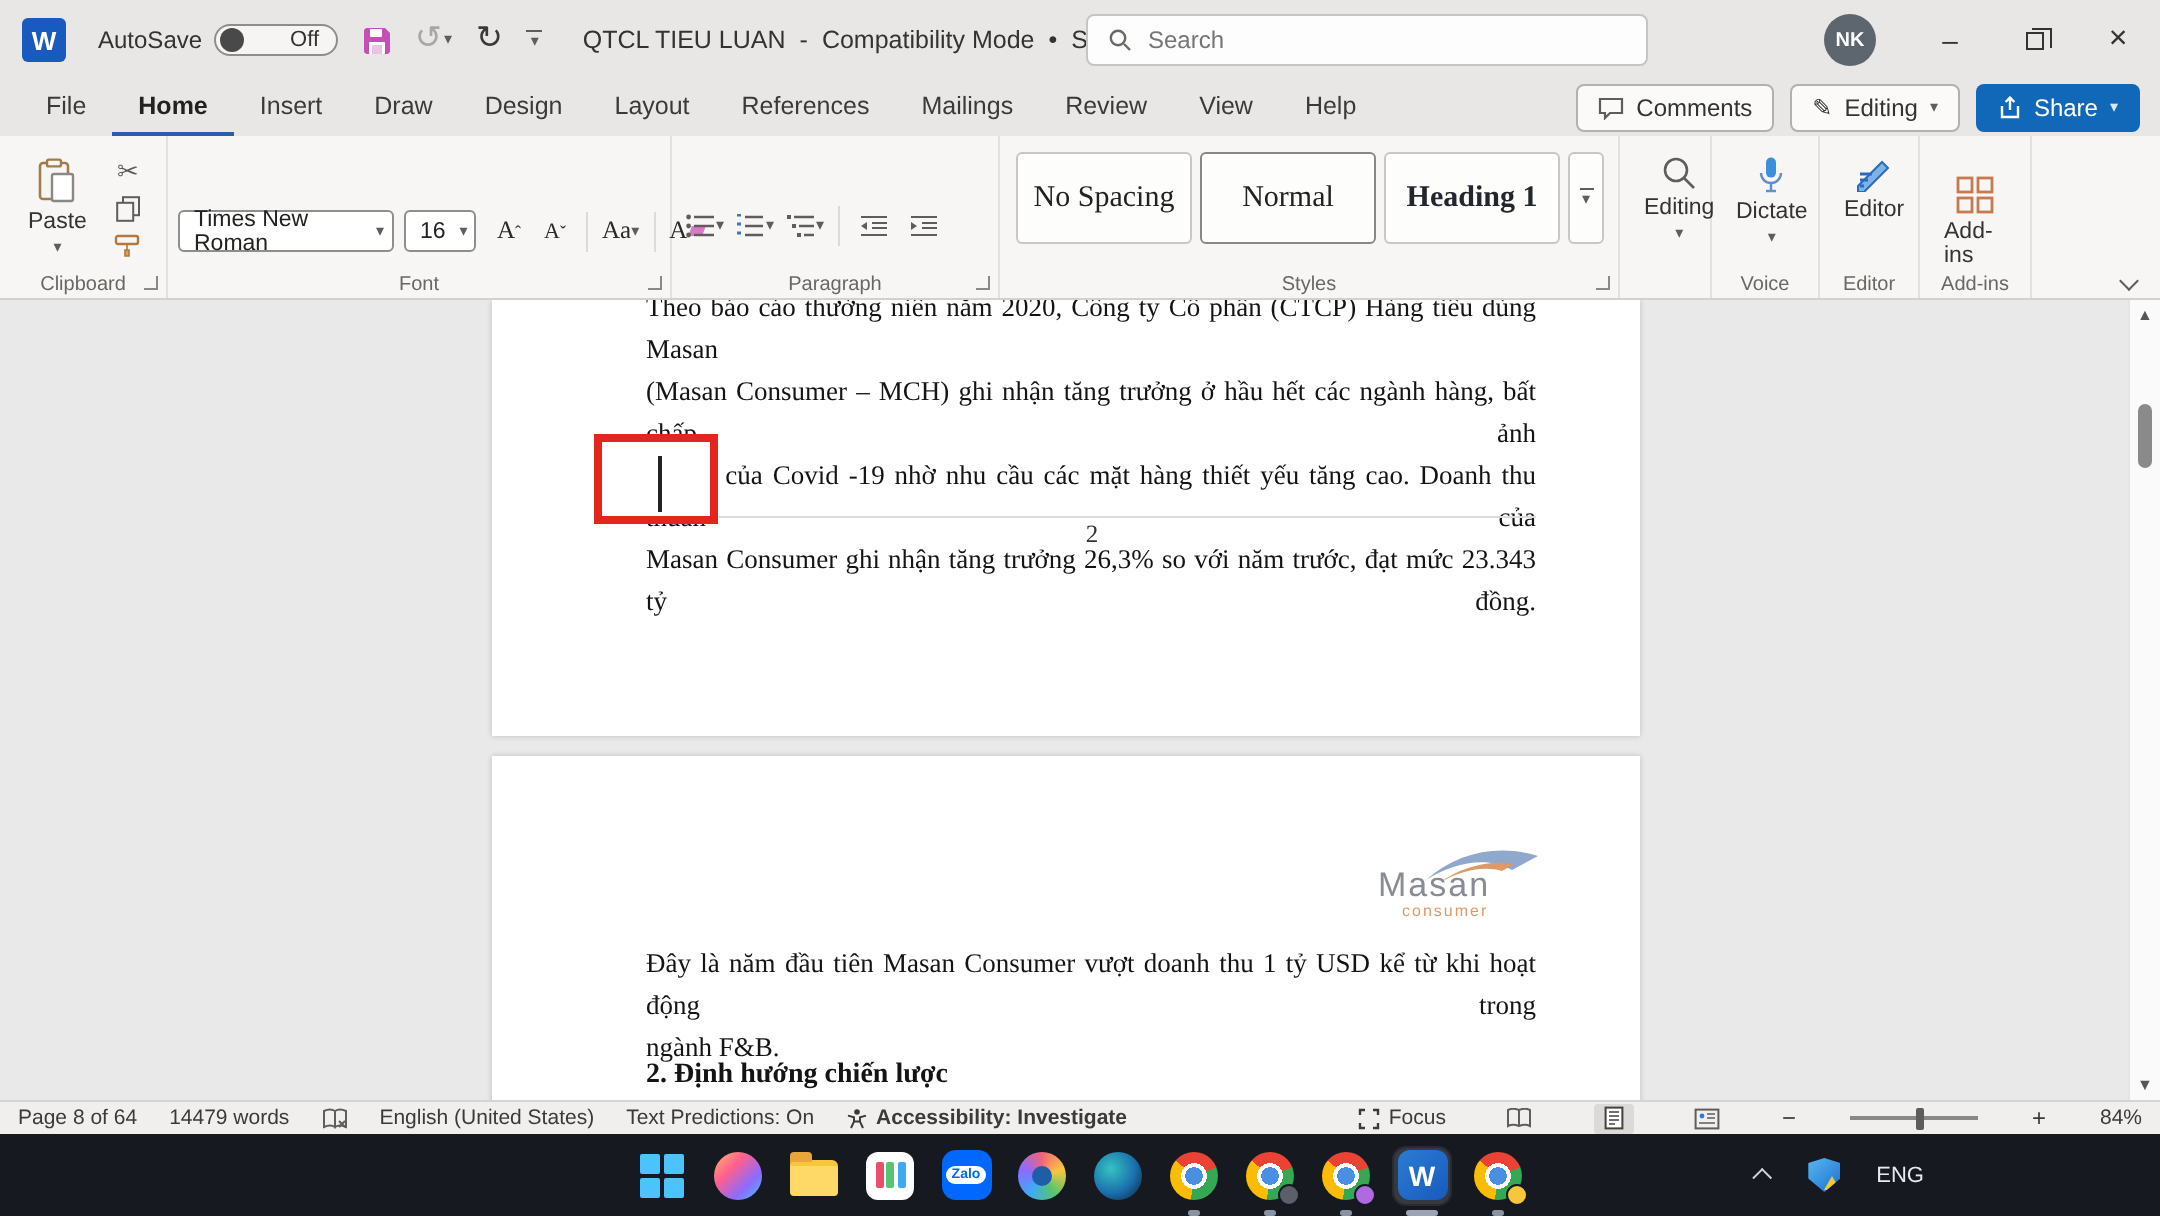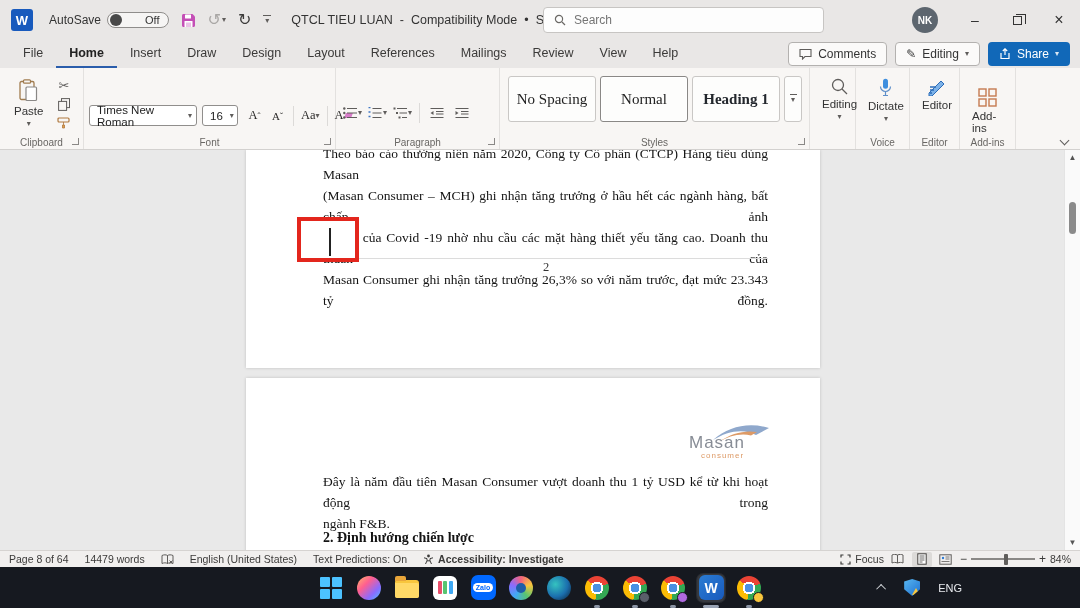--- a/index.html
+++ b/index.html
@@ -78,21 +78,21 @@
   .masan-logo { position:absolute; left:437px; top:48px; width:110px; height:40px; }
   .logo-word { position:absolute; left:6px; top:7px; font-size:17px; letter-spacing:1px; color:var(--logo-gray,#878c95); font-family:"Liberation Sans",sans-serif; }
   .logo-sub { position:absolute; left:18px; top:25px; font-size:8px; letter-spacing:1px; color:var(--logo-orange,#dd9a66); }
   .logo-swoosh { position:absolute; left:28px; top:-6px; }
   .vscroll { position:absolute; right:0; top:0; bottom:0; width:16px; background:#fafafa; border-left:1px solid #e4e4e4; }
   .varrow { position:absolute; left:0; right:0; text-align:center; font-size:8px; color:#555; }
   .vthumb { position:absolute; left:4px; top:52px; width:7px; height:32px; border-radius:4px; background:#8a8a8a; }
 
   
   .status { height:17px; background:#f1efee; border-top:1px solid #d6d3d1; display:flex; align-items:center; font-size:10.5px; color:#3b3a39; padding:0 9px; gap:16px; position:relative; white-space:nowrap; }
-  .st-right { margin-left:auto; display:flex; align-items:center; gap:4px; }
+  .st-right { margin-left:auto; display:flex; align-items:center; gap:27px; }
   .st-item { display:flex; align-items:center; gap:4px; }
   .bold { font-weight:bold; }
   .view-btn { display:flex; align-items:center; justify-content:center; width:20px; height:15px; border-radius:2px; }
   .view-btn.sel { background:#dcdad8; }
   .zoom-track { width:64px; height:1.5px; background:#8a8886; position:relative; }
   .zoom-thumb { position:absolute; left:33px; top:-4.5px; width:4px; height:11px; background:#5f5d5b; border-radius:1px; }
   .zoom-pm { font-size:12px; color:#3b3a39; }
 
   
   .taskbar { height:41px; background:#161920; display:flex; align-items:center; justify-content:center; gap:10px; position:relative; }

